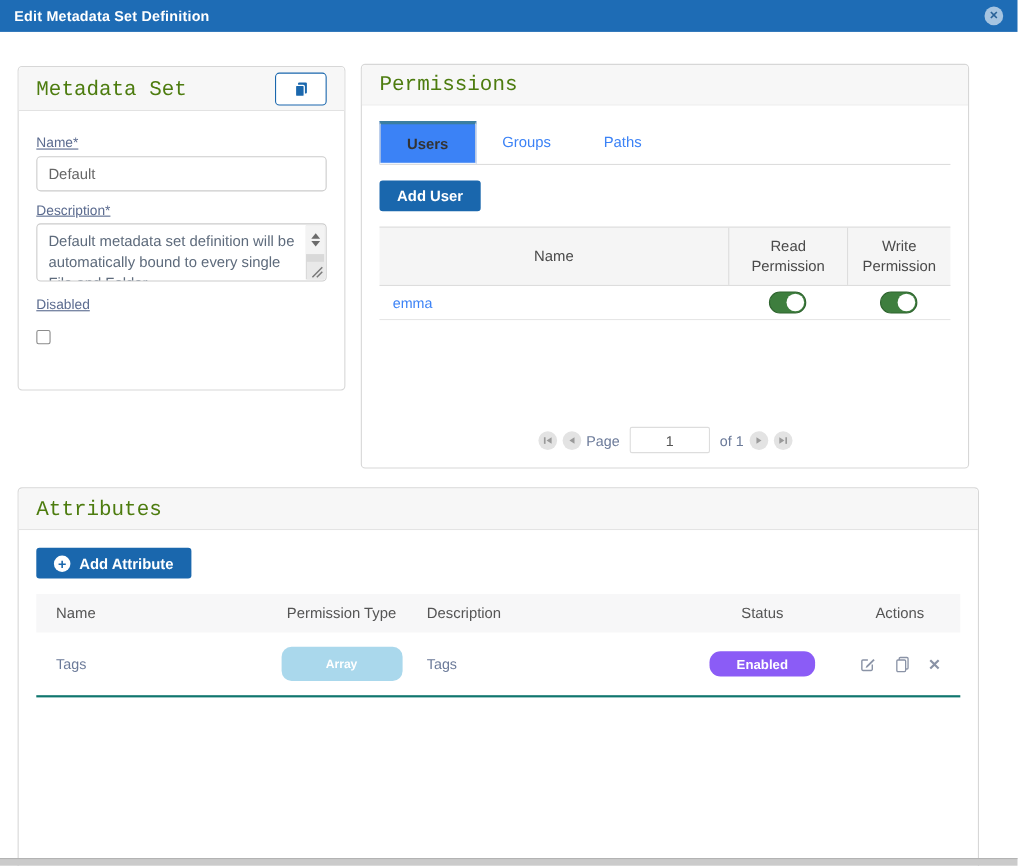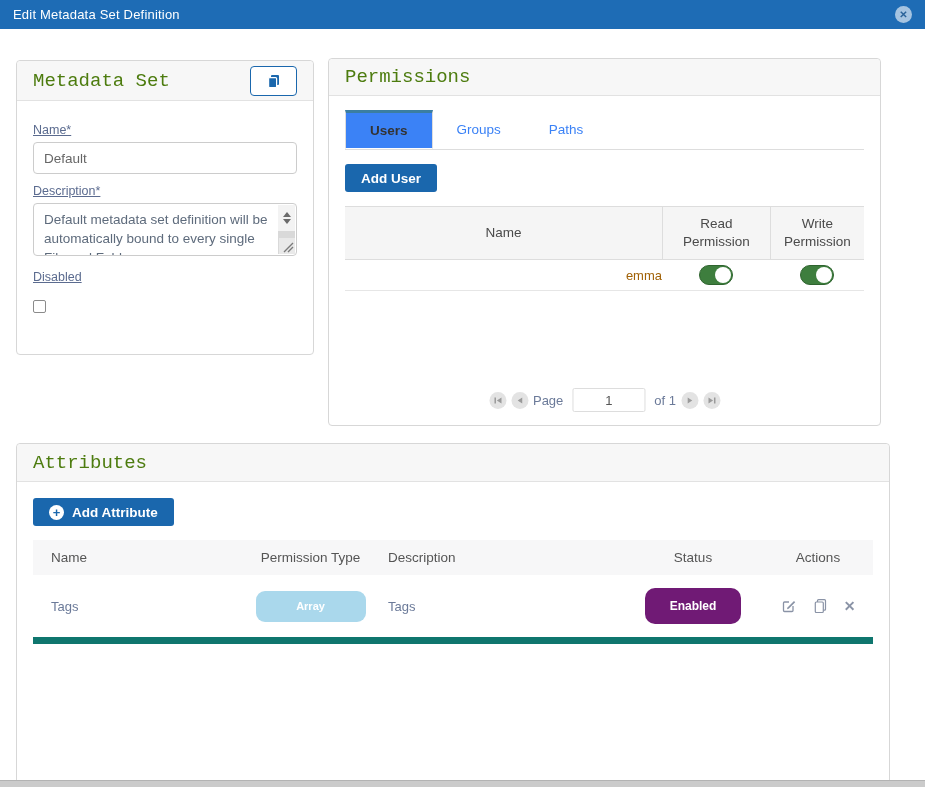--- a/index.html
+++ b/index.html
@@ -2,21 +2,21 @@
 <html><head>
 <meta charset="utf-8">
 <style>
   * { margin:0; padding:0; box-sizing:border-box; }
   html,body { width:925px; height:787px; overflow:hidden; background:#fff;
     font-family:"Liberation Sans", sans-serif; }
 
   
   .titlebar { position:absolute; left:0; top:0; width:925px; height:29px;
     background:#1e6cb5; display:flex; align-items:center; padding:0 13px; }
-  .titlebar-title { color:#fff; font-size:13px; font-weight:normal; letter-spacing:.2px; }
+  .titlebar-title { color:#fff; font-size:13px; font-weight:bold; letter-spacing:.2px; }
   .close-btn { margin-left:auto; width:17px; height:17px; border-radius:50%;
     background:rgba(255,255,255,.6); color:#2a6399; font-size:10px; font-weight:bold;
     display:flex; align-items:center; justify-content:center; cursor:pointer; line-height:1; }
 
   
   .panel { position:absolute; background:#fff; border:1px solid #d7d7d7; border-radius:4px; }
   .panel-header { background:#f7f7f7; border-bottom:1px solid #e2e2e2;
     border-radius:4px 4px 0 0; display:flex; align-items:center; padding:0 16px; }
   .panel-title { font-size:19px; color:#4d7c0f;font-family:Liberation Mono, monospace; }
 
@@ -70,21 +70,21 @@
   .ptable-head { display:flex; background:#f5f5f5; border-top:1px solid #ddd;
     border-bottom:1px solid #ddd; color:#4a4a4a; font-size:13.5px; }
   .ptable-head > div { padding:8px 6px; text-align:center; line-height:1.35;
     display:flex; align-items:center; justify-content:center; }
   .pcol-name { flex:1; }
   .pcol-read { width:108px; border-left:1px solid #ddd; }
   .pcol-write { width:94px; border-left:1px solid #ddd; }
   .ptable-row { display:flex; align-items:center; height:31px; border-bottom:1px solid #e6e6e6; }
   .ptable-row .pcol-read, .ptable-row .pcol-write { border-left:none;
     display:flex; justify-content:center; }
-  .cell-user { flex:1; padding-left:12px; font-size:13px; color:#a16207;text-align:right; }
+  .cell-user { flex:1; padding-left:12px; font-size:13px; color:#3b82f6; }
 
   .toggle { width:34px; height:20px; border-radius:10px; background:#3e7e3e;
     border:1px solid #2f642f; position:relative; cursor:pointer; }
   .toggle .knob { position:absolute; top:1px; right:1px; width:16px; height:16px;
     border-radius:50%; background:#fff; }
 
   .pager { position:absolute; bottom:13px; left:50%; transform:translateX(-50%);
     display:flex; align-items:center; gap:5px; font-size:13px; color:#6b7a99; }
   .pager-btn { width:17px; height:17px; border-radius:50%; background:#e3e3e3;
     display:flex; align-items:center; justify-content:center; cursor:pointer; }
@@ -102,27 +102,27 @@
 
   .atable { margin-top:14px; }
   .atable-head { display:flex; background:#f7f7f8; color:#555; font-size:13.5px;
     padding:10px 0; }
   .acol-name { width:200px; padding-left:18px; }
   .acol-type { width:155px; text-align:center; display:flex; justify-content:center; }
   .acol-desc { flex:1; }
   .acol-status { width:140px; text-align:center; display:flex; justify-content:center; }
   .acol-actions { width:110px; text-align:center; display:flex; justify-content:center; }
   .atable-head .acol-type, .atable-head .acol-status, .atable-head .acol-actions { display:block; }
-  .atable-row { display:flex; align-items:center; padding:13px 0; border-bottom:7px solid #0f766e; }
+  .atable-row { display:flex; align-items:center; padding:13px 0; border-bottom:2px solid #0f766e; }
   .atable-row .acol-name, .atable-row .acol-desc { font-size:13px; color:#6b7a99; }
 
   .pill-type { width:110px; height:31px; border-radius:9px; background:#aad8ec;
     color:#fff; font-size:11px; font-weight:bold; display:flex; align-items:center;
     justify-content:center; }
-  .pill-status { width:96px; height:36px; border-radius:10px; background:#701a75;
+  .pill-status { width:96px; height:23px; border-radius:10px; background:#8b5cf6;
     color:#fff; font-size:12px; font-weight:bold; display:flex; align-items:center;
     justify-content:center; }
   .action-icons { display:flex; align-items:center; gap:16px; }
   .action-icons .icn { cursor:pointer; display:flex; align-items:center; }
   .x-icon { color:#8a93a6; font-size:14px; font-weight:bold; cursor:pointer; line-height:1; }
 
   
   .bottom-strip { position:absolute; left:0; bottom:0; width:925px; height:7px;
     background:#cbcbcb; border-top:1px solid #b3b3b3; }
 </style>

